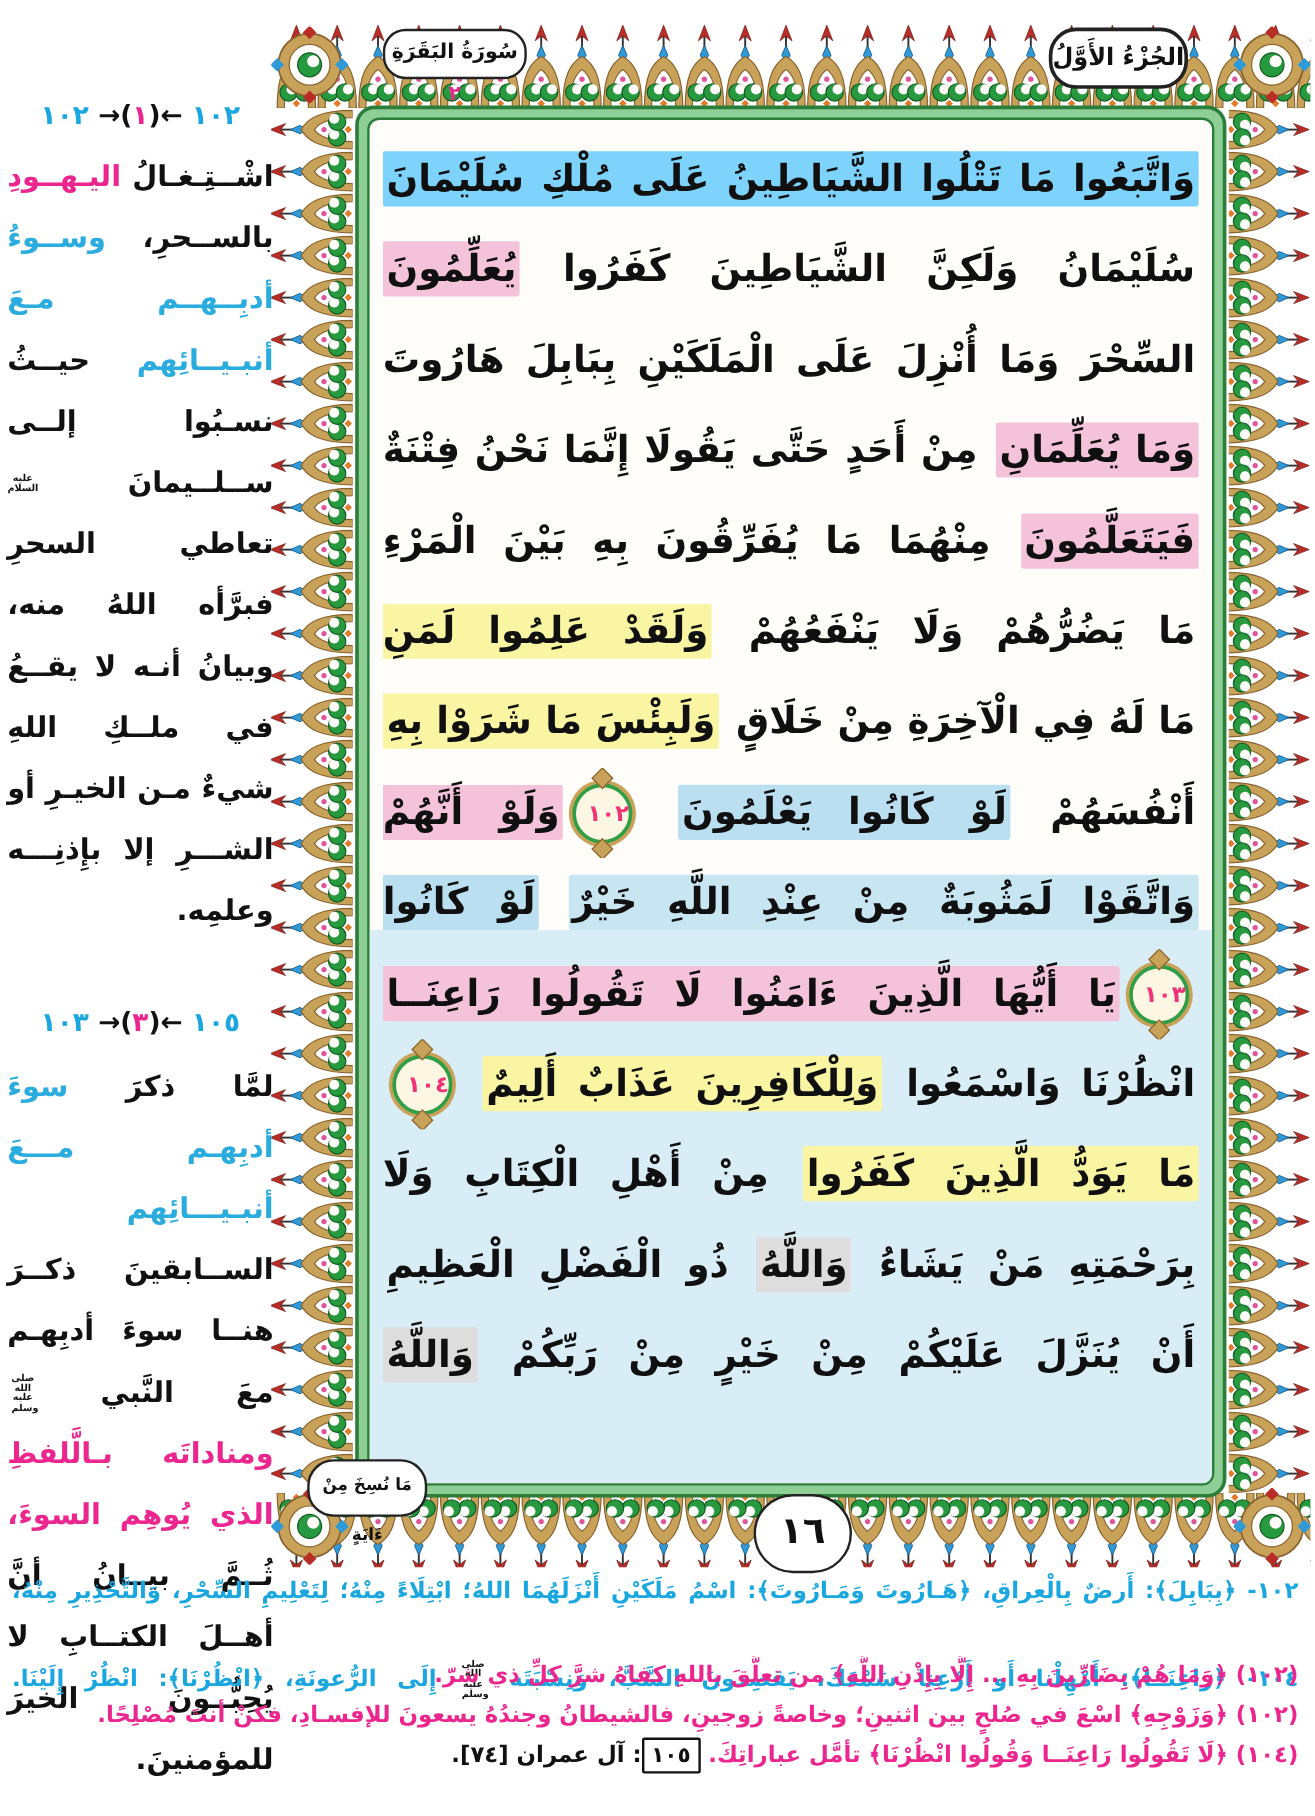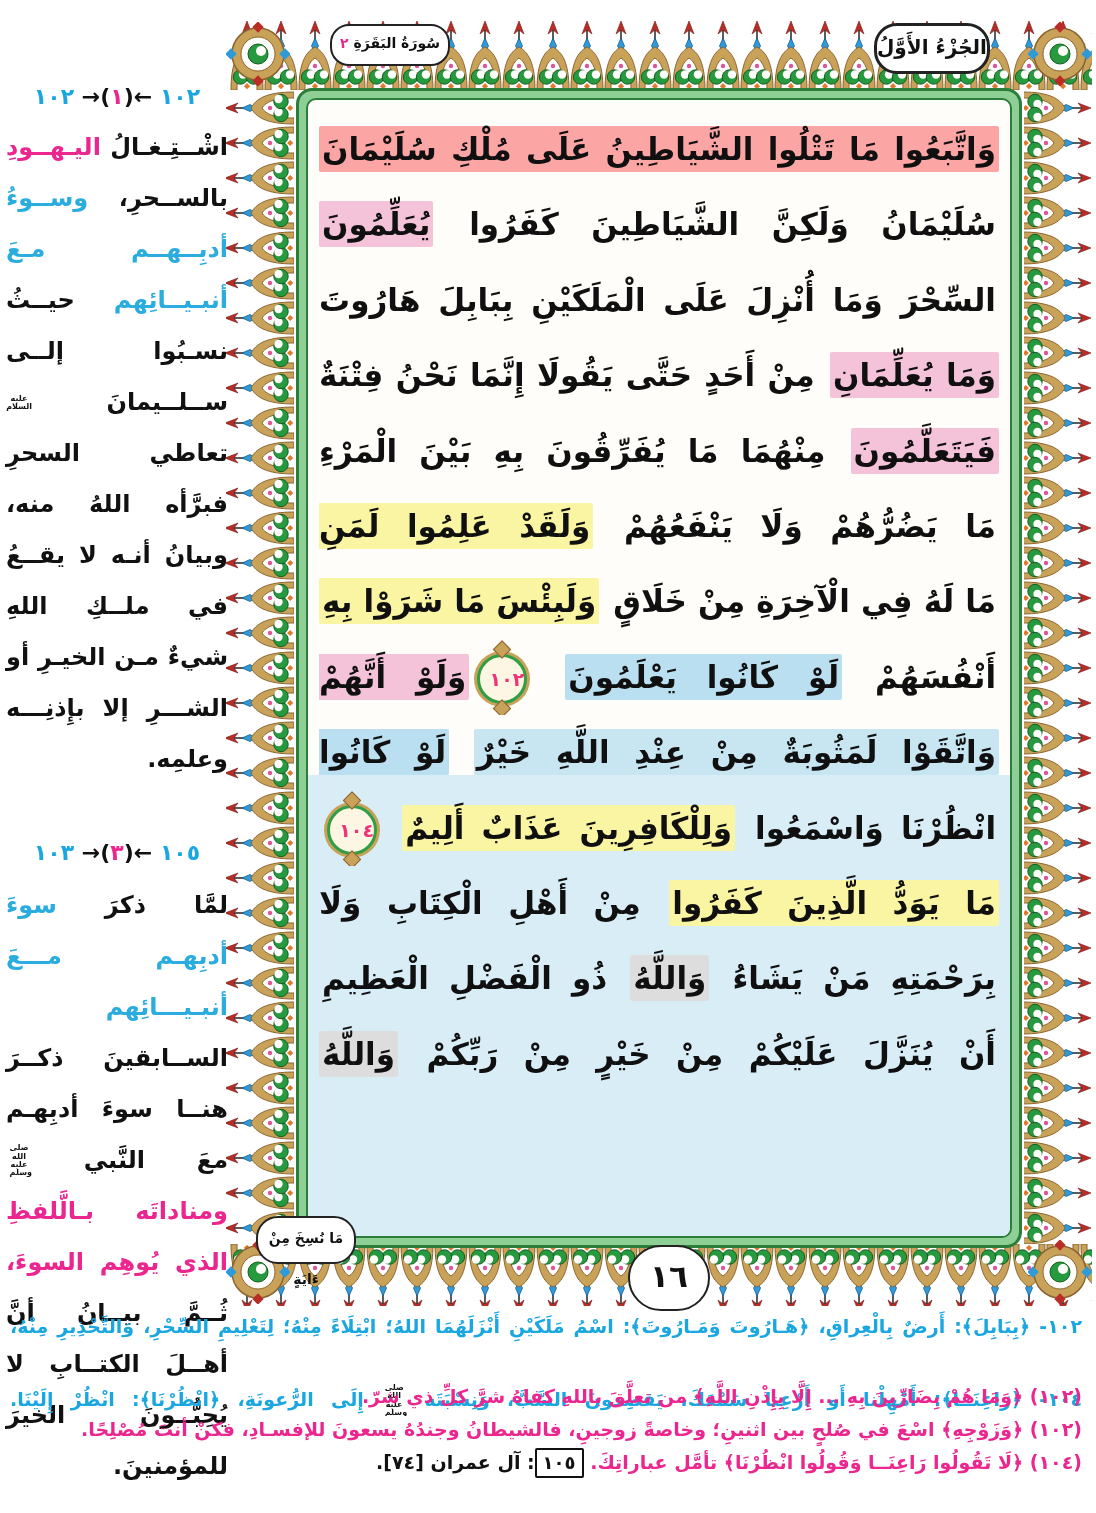--- a/index.html
+++ b/index.html
@@ -23,40 +23,40 @@
   .qframe{position:absolute;left:296px;top:88px;width:726px;height:1160px;
     border:3px solid #2b7d3a;border-radius:16px;background:#8ecf96;
     box-sizing:border-box;padding:7px;}
   .qinner{position:relative;width:100%;height:100%;border:2px solid #2b7d3a;border-radius:10px;
     background:#fffdfa;overflow:hidden;box-sizing:border-box;}
   .blue-panel{position:absolute;left:0;right:0;top:675px;bottom:0;background:#d9edf6;}
   .qtext{position:absolute;left:11px;right:11px;top:12px;bottom:10px;direction:rtl;}
   .qline{height:75.4px;line-height:75.4px;font-size:31px;font-weight:bold;color:#101010;
     text-align:justify;text-align-last:justify;overflow:hidden;white-space:normal;}
   .seg{padding:5px 3px;border-radius:2px;}
-  .hl-orange{background:#fca5a5;}
+  .hl-orange{background:#7dd3fc;}
   .hl-pink{background:#f4c3da;}
   .hl-yellow{background:#f9f5a3;}
   .hl-blue2{background:#badff0;}
   .hl-blue3{background:#c8e5f2;}
   .hl-gray{background:#dddddd;}
   .marker{display:inline-block;position:relative;width:44px;height:44px;border-radius:50%;
     background:#fdf6e3;border:3px solid #2f9e46;box-shadow:0 0 0 3px #c9a25a;
     color:#f03278;font-size:19px;line-height:44px;text-align:center;vertical-align:middle;
     font-weight:bold;margin:0 8px;}
   .marker::before,.marker::after{content:"";position:absolute;left:50%;width:11px;height:11px;
     background:#c9a25a;border:1px solid #8a6430;transform:translateX(-50%) rotate(45deg);}
   .marker::before{top:-14px;}
   .marker::after{bottom:-14px;}
 
   
   .cart{position:absolute;background:#ffffff;border:2px solid #222;text-align:center;
     font-weight:bold;color:#111;z-index:5;}
-  .cart-surah{left:330px;top:24px;width:116px;height:38px;border-radius:19px;
-    font-size:14px;line-height:35px;}
+  .cart-surah{left:319px;top:24px;width:116px;height:38px;border-radius:19px;
+    font-size:17px;line-height:35px;}
   .cart-surah .num{color:#ec268f;}
   .cart-juz{left:874px;top:23px;width:110px;height:45px;border-radius:23px;
     font-size:20px;line-height:42px;border-width:3px;}
   .cart-catch{left:256px;top:1216px;width:96px;height:44px;border-radius:22px;
     font-size:14px;line-height:41px;}
   .cart-page{left:628px;top:1245px;width:78px;height:62px;border-radius:39px;
     font-size:31px;line-height:58px;}
 
   
   .note-h{position:absolute;left:6px;width:222px;text-align:center;direction:ltr;
@@ -1696,20 +1696,21 @@
       <div class="qtext" id="qtext">
           <div class="qline"><span class="seg hl-orange">وَاتَّبَعُوا مَا تَتْلُوا الشَّيَاطِينُ عَلَى مُلْكِ سُلَيْمَانَ</span>  </div>
           <div class="qline"><span class="seg">سُلَيْمَانُ وَلَكِنَّ الشَّيَاطِينَ كَفَرُوا</span> <span class="seg hl-pink">يُعَلِّمُونَ</span>  </div>
           <div class="qline"><span class="seg">السِّحْرَ وَمَا أُنْزِلَ عَلَى الْمَلَكَيْنِ بِبَابِلَ هَارُوتَ وَمَارُوتَ</span> </div>
           <div class="qline"><span class="seg hl-pink">وَمَا يُعَلِّمَانِ</span> <span class="seg">مِنْ أَحَدٍ حَتَّى يَقُولَا إِنَّمَا نَحْنُ فِتْنَةٌ فَلَا تَكْفُرْ</span> </div>
           <div class="qline"><span class="seg hl-pink">فَيَتَعَلَّمُونَ</span> <span class="seg">مِنْهُمَا مَا يُفَرِّقُونَ بِهِ بَيْنَ الْمَرْءِ وَزَوْجِهِ</span> </div>
           <div class="qline"><span class="seg">مَا يَضُرُّهُمْ وَلَا يَنْفَعُهُمْ</span> <span class="seg hl-yellow">وَلَقَدْ عَلِمُوا لَمَنِ اشْتَرَاهُ</span> </div>
           <div class="qline"><span class="seg">مَا لَهُ فِي الْآخِرَةِ مِنْ خَلَاقٍ</span> <span class="seg hl-yellow">وَلَبِئْسَ مَا شَرَوْا بِهِ</span> </div>
           <div class="qline"><span class="seg">أَنْفُسَهُمْ</span> <span class="seg hl-blue2">لَوْ كَانُوا يَعْلَمُونَ</span> <span class="marker">١٠٢</span><span class="seg hl-pink">وَلَوْ أَنَّهُمْ ءَامَنُوا</span> </div>
           <div class="qline"><span class="seg hl-blue3">وَاتَّقَوْا لَمَثُوبَةٌ مِنْ عِنْدِ اللَّهِ خَيْرٌ</span> <span class="seg hl-blue2">لَوْ كَانُوا يَعْلَمُونَ</span> </div>
+          <div class="qline"><span class="marker">١٠٣</span><span class="seg hl-pink">يَا أَيُّهَا الَّذِينَ ءَامَنُوا لَا تَقُولُوا رَاعِنَــا</span>  </div>
           <div class="qline"><span class="seg">انْظُرْنَا وَاسْمَعُوا</span> <span class="seg hl-yellow">وَلِلْكَافِرِينَ عَذَابٌ أَلِيمٌ</span> <span class="marker">١٠٤</span></div>
           <div class="qline"><span class="seg hl-yellow">مَا يَوَدُّ الَّذِينَ كَفَرُوا</span> <span class="seg">مِنْ أَهْلِ الْكِتَابِ وَلَا الْمُشْرِكِينَ</span> </div>
           <div class="qline"><span class="seg">بِرَحْمَتِهِ مَنْ يَشَاءُ</span> <span class="seg hl-gray">وَاللَّهُ</span> <span class="seg">ذُو الْفَضْلِ الْعَظِيمِ</span> </div>
           <div class="qline"><span class="seg">أَنْ يُنَزَّلَ عَلَيْكُمْ مِنْ خَيْرٍ مِنْ رَبِّكُمْ</span> <span class="seg hl-gray">وَاللَّهُ</span>  </div>
         </div>
     </div>
   </div>
 
   <div class="cart cart-catch">
     <span>مَا نُسِخَ مِنْ ءَايَةٍ</span>

